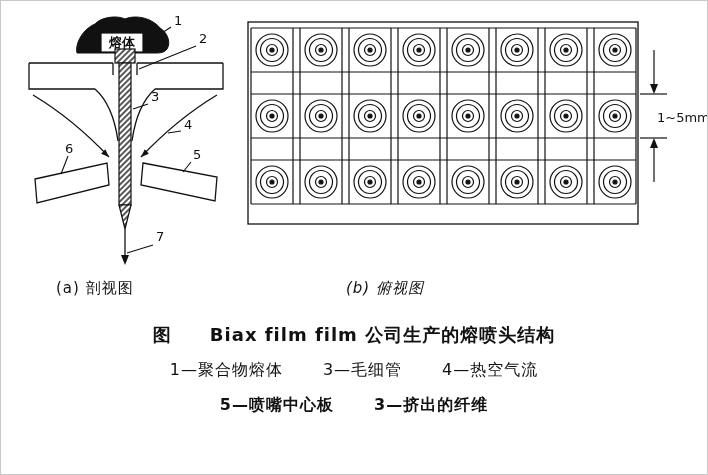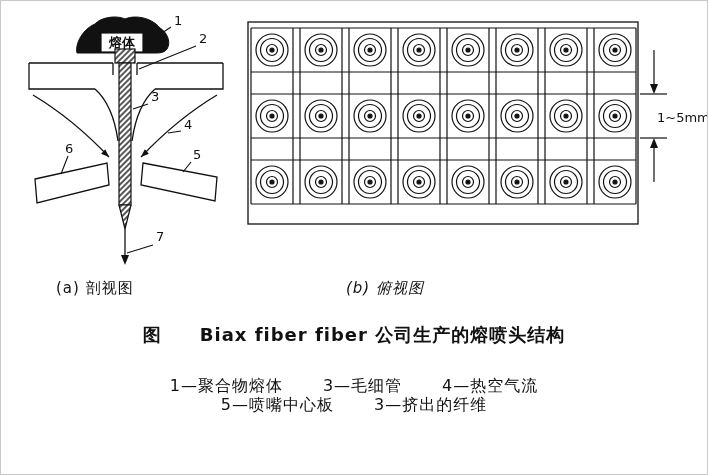--- a/index.html
+++ b/index.html
@@ -27,22 +27,22 @@
   #caption{
     position:absolute;left:0;top:322px;width:100%;
     display:flex;justify-content:center;gap:38px;
     font-size:18px;font-weight:bold;letter-spacing:1px;
   }
   .legend-row{
     position:absolute;left:0;width:100%;
     display:flex;justify-content:center;
     font-size:16px;letter-spacing:1px;
   }
-  #legend-row-1{top:359px;gap:40px;margin-top:16px;}
-  #legend-row-2{top:394px;gap:40px;}
+  #legend-row-1{top:359px;gap:40px;}
+  #legend-row-2{top:394px;gap:40px;font-weight:bold;}
 </style>
 </head>
 <body>
 
 <div id="canvas">
 
   <svg id="crosssection-svg" style="left:20px;top:8px;" width="220" height="270" viewBox="0 0 220 270">
     <defs>
       <pattern id="hatchA" patternUnits="userSpaceOnUse" width="4" height="4" patternTransform="rotate(45)">
         <rect width="4" height="4" fill="#ffffff"></rect>
@@ -212,21 +212,21 @@
     <line x1="394" y1="124" x2="421" y2="124" stroke="#111" stroke-width="1.2"></line>
     <polygon points="408,124 404,134 412,134" fill="#111"></polygon>
     <line x1="408" y1="131" x2="408" y2="168" stroke="#111" stroke-width="1.2"></line>
   </svg>
 
   <div id="label-a" class="view-label">(a) 剖视图</div>
   <div id="label-b" class="view-label">(b) 俯视图</div>
 
   <div id="caption">
     <span>图</span>
-    <span>Biax fiber fiber 公司生产的熔喷头结构</span>
+    <span>Biax film film 公司生产的熔喷头结构</span>
   </div>
 
   <div id="legend-row-1" class="legend-row">
     <span>1—聚合物熔体</span>
     <span>3—毛细管</span>
     <span>4—热空气流</span>
   </div>
   <div id="legend-row-2" class="legend-row">
     <span>5—喷嘴中心板</span>
     <span>3—挤出的纤维</span>

